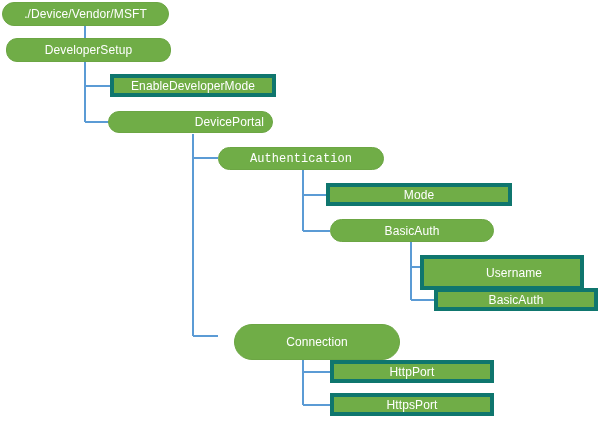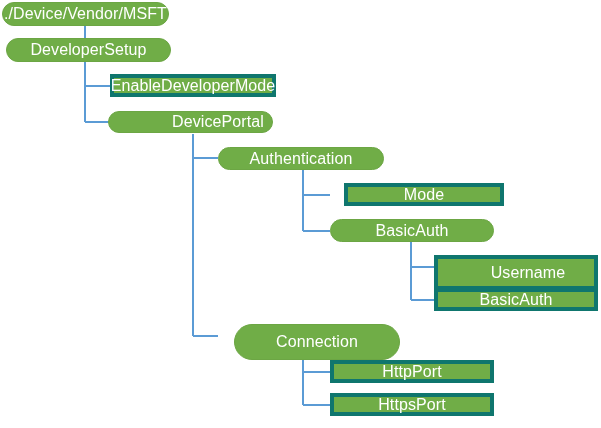--- a/index.html
+++ b/index.html
@@ -25,21 +25,21 @@
     pointer-events: none;
   }
   .node {
     position: absolute;
     box-sizing: border-box;
     display: flex;
     align-items: center;
     justify-content: center;
     background: #70ad47;
     color: #ffffff;
-    font-size: 16px;
+    font-size: 12px;
     line-height: 1;
     letter-spacing: 0.1px;
     white-space: nowrap;
     text-align: center;
   }
   .node.pill {
     border-radius: 999px;
     border: 1px solid #6ca644;
   }
   .node.rect {
@@ -74,45 +74,45 @@
       <path d="M303 347 L303 405"></path>
       <path d="M303 372 L330 372"></path>
       <path d="M303 405 L330 405"></path>
     </g>
   </svg>
 
   <div class="node pill" style="left:2px; top:2px; width:167px; height:24px;">
     <span class="node-label">./Device/Vendor/MSFT</span>
   </div>
 
-  <div class="node pill" style="left:6px; top:38px; width:165px; height:24px;">
+  <div class="node pill" style="left:6px; top:38px; width:165px; height:24px;border-radius:11px;">
     <span class="node-label">DeveloperSetup</span>
   </div>
 
   <div class="node rect" style="left:110px; top:74px; width:166px; height:23px;">
     <span class="node-label">EnableDeveloperMode</span>
   </div>
 
   <div class="node pill" style="left:108px; top:111px; width:165px; height:22px;justify-content:flex-end;">
     <span class="node-label">DevicePortal</span>
   </div>
 
-  <div class="node pill" style="left:218px; top:147px; width:166px; height:23px;">
+  <div class="node pill" style="left:218px; top:147px; width:166px; height:23px;font-family:Liberation Mono, monospace;">
     <span class="node-label">Authentication</span>
   </div>
 
-  <div class="node rect" style="left:344px; top:183px; width:160px; height:23px;">
+  <div class="node rect" style="left:326px; top:183px; width:186px; height:23px;">
     <span class="node-label">Mode</span>
   </div>
 
   <div class="node pill" style="left:330px; top:219px; width:164px; height:23px;">
     <span class="node-label">BasicAuth</span>
   </div>
 
-  <div class="node rect" style="left:434px; top:255px; width:164px; height:35px;padding-left:24px;">
+  <div class="node rect" style="left:420px; top:255px; width:164px; height:35px;padding-left:24px;">
     <span class="node-label">Username</span>
   </div>
 
   <div class="node rect" style="left:434px; top:288px; width:164px; height:23px;">
     <span class="node-label">BasicAuth</span>
   </div>
 
   <div class="node pill" style="left:234px; top:324px; width:166px; height:36px;">
     <span class="node-label">Connection</span>
   </div>

